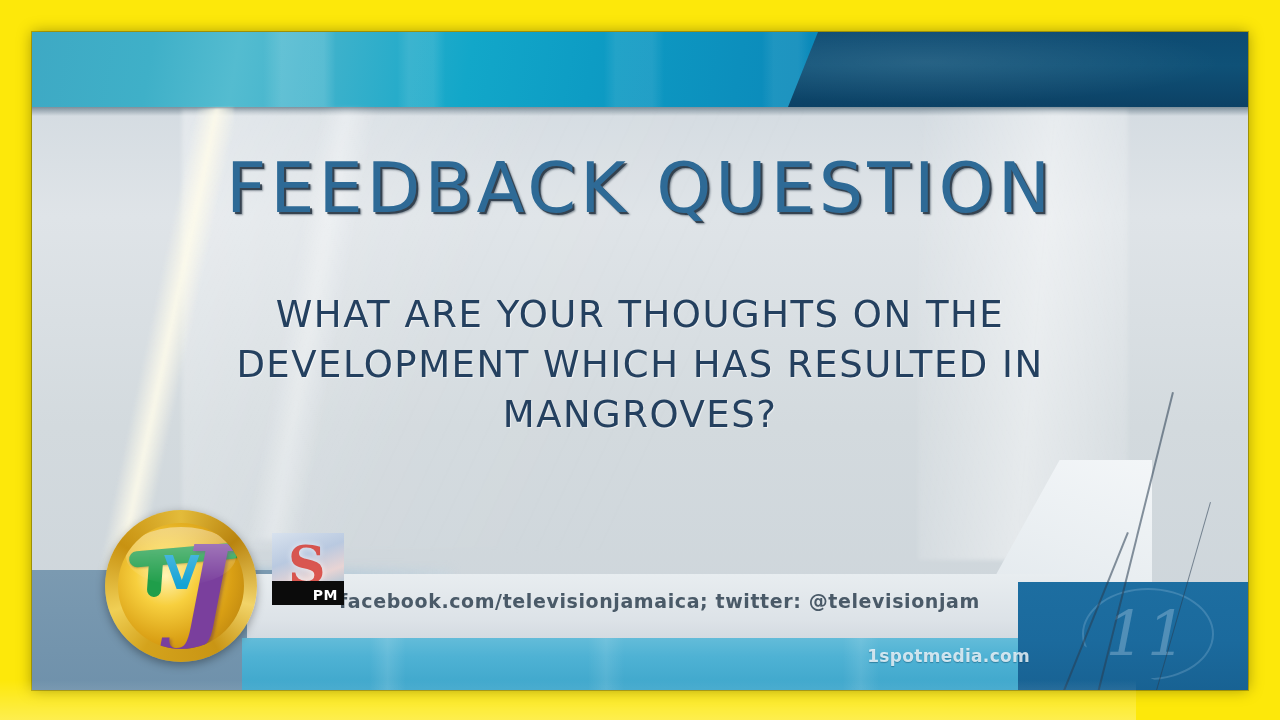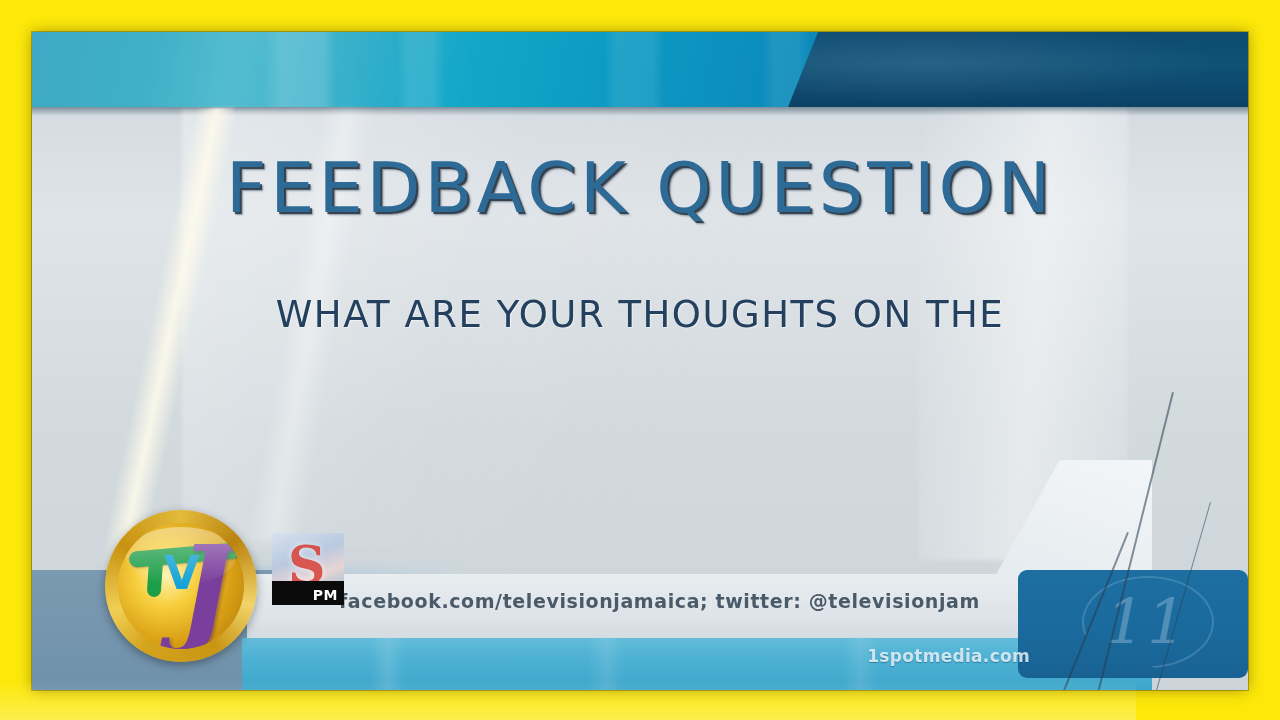--- a/index.html
+++ b/index.html
@@ -201,24 +201,23 @@
     letter-spacing: .6px;
     color: #4a5a68;
     font-family: "DejaVu Sans", sans-serif;
     white-space: nowrap;
     filter: blur(.25px);
   }
 
   
   .br-panel {
     position: absolute;
-    right: 0; bottom: 12px;
+    right: 0; bottom: 0;
     width: 230px; height: 108px;
     background: linear-gradient(to bottom, #1d6ea1 0%, #1b6a9d 55%, #186293 100%);
-    border-radius: 9px;
   }
   .br-mark {
     position: absolute;
     right: 36px; bottom: 16px;
     width: 130px; height: 80px;
     color: rgba(210,230,245,.30);
     font-size: 62px;
     font-style: italic;
     font-family: "DejaVu Serif", serif;
     letter-spacing: 2px;
@@ -372,20 +371,22 @@
 
     <div class="panel-sheen"></div>
     <div class="diag-light2"></div>
     <div class="diag-light"></div>
     <div class="soft-vert"></div>
 
     <div class="title">FEEDBACK QUESTION</div>
 
     <div class="question">
       <span class="q-line">WHAT ARE YOUR THOUGHTS ON THE</span>
+      <span class="q-line">DEVELOPMENT WHICH HAS RESULTED IN</span>
+      <span class="q-line">MANGROVES?</span>
     </div>
 
     <div class="white-wedge"></div>
     <div class="lower-blue-soft"></div>
     <div class="lower-blue-block"></div>
 
     <div class="footer-plate"></div>
 
     <div class="cyan-strip">
       <div class="cyan-strip-streaks"></div>

